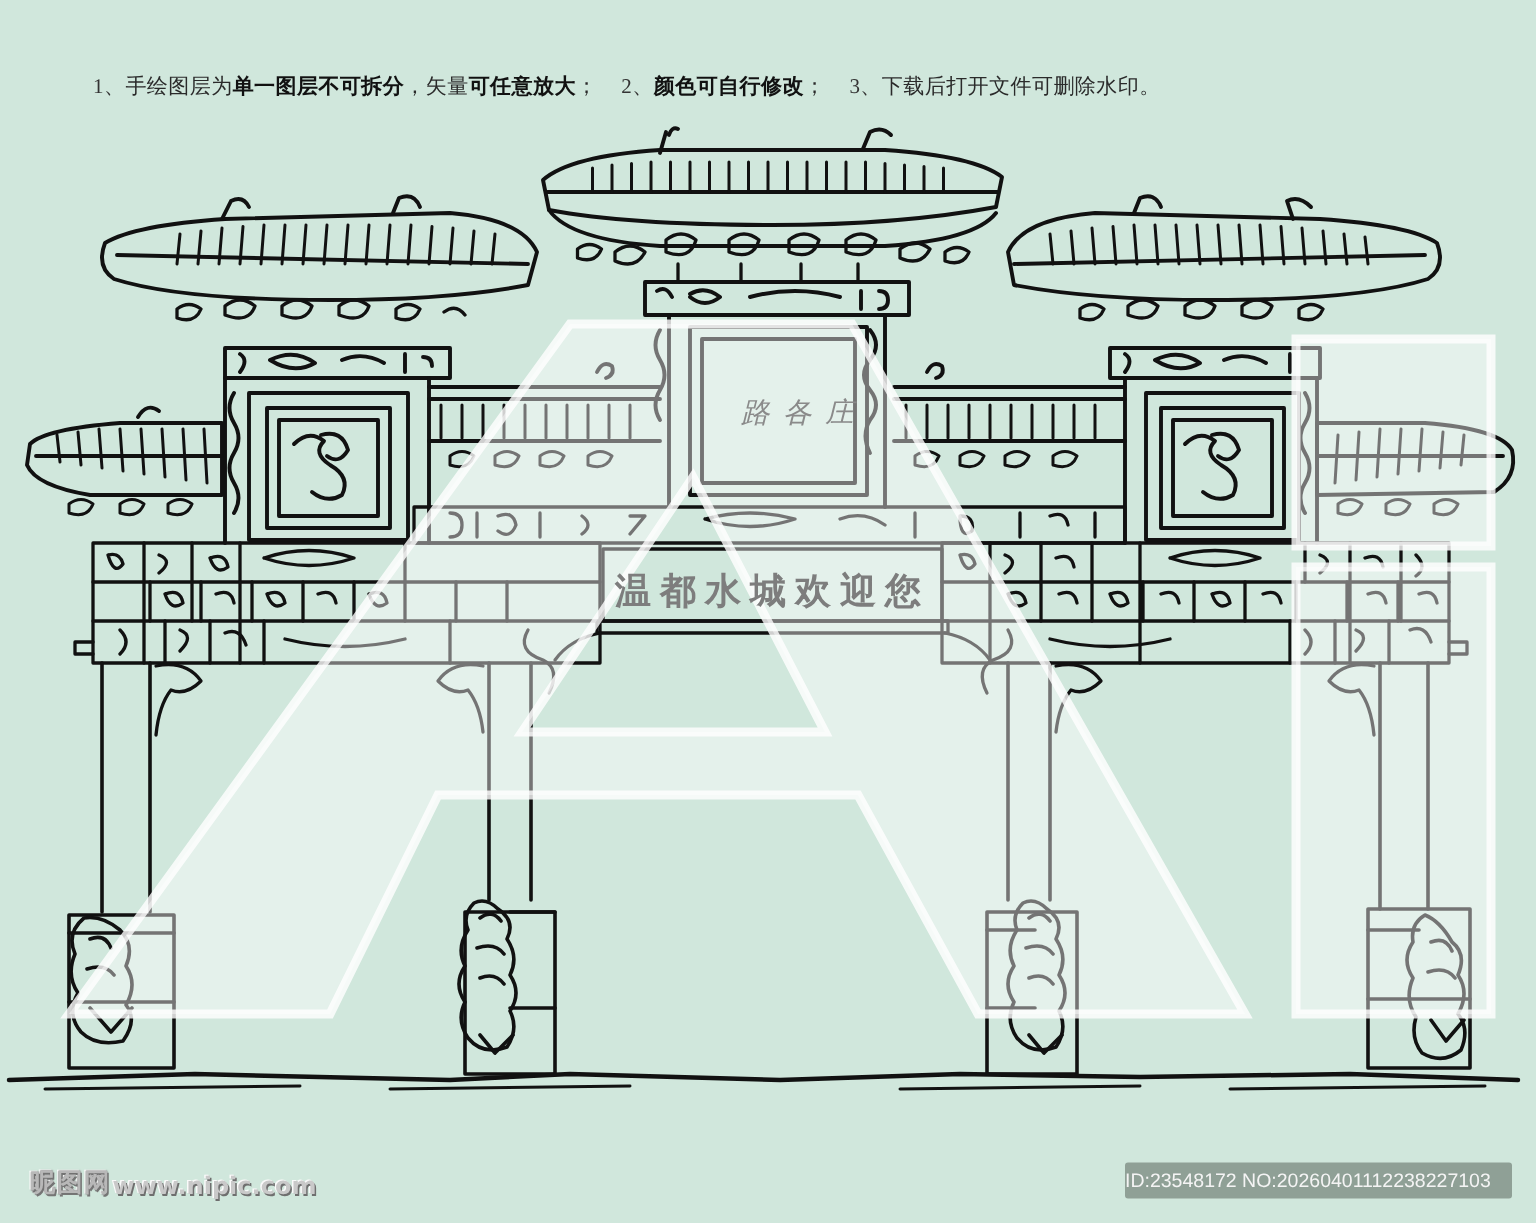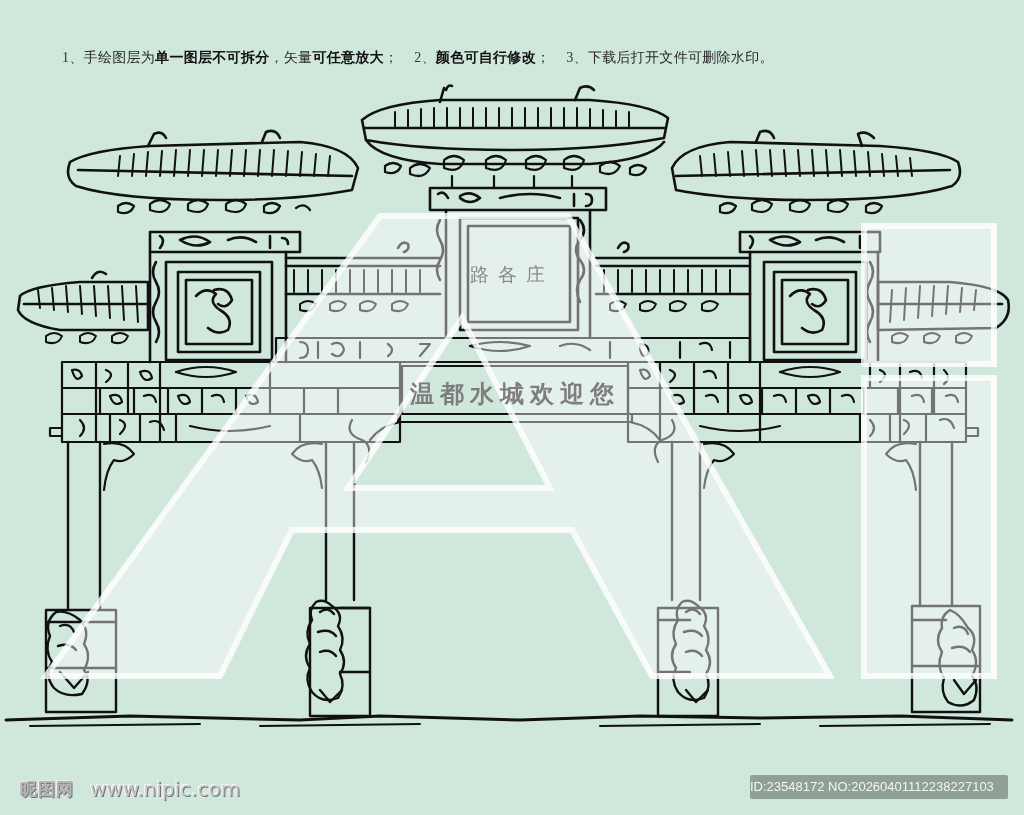--- a/index.html
+++ b/index.html
@@ -14,39 +14,39 @@
     position: absolute; left: 62px; top: 49px;
     font-family: "DejaVu Serif", serif;
     font-size: 14px; color: #2a2a2a; white-space: nowrap; letter-spacing: 0.3px;
   }
   .instructions .num { font-family: "Liberation Serif", serif; font-size: 14px; color: #333; }
   .instructions .bold { font-weight: bold; color: #111; font-family: "DejaVu Sans", sans-serif; }
   .instructions .gap { display: inline-block; width: 16px; }
   svg.art { position: absolute; left: 0; top: 0; }
   .plaque-top {
     position: absolute; left: 470px; top: 262px;
-    font-family: "DejaVu Serif", serif; font-size: 19px; 
-    color: #8a8a8a; letter-spacing: 9px; white-space: nowrap;
+    font-family: "DejaVu Serif", serif; font-size: 19px; font-style: italic;
+    color: #8a8a8a; letter-spacing: 9px; white-space: nowrap; padding-left: 24px;
   }
   .plaque-main {
     position: absolute; left: 410px; top: 378px;
     font-family: "DejaVu Serif", serif; font-size: 24px; font-weight: bold;
     color: #7d7d7d; letter-spacing: 6px; white-space: nowrap;
   }
   .brand {
     position: absolute; left: 20px; top: 777px;
-    display: flex; align-items: flex-end; gap: 16px;
+    display: flex; align-items: flex-end; gap: 1px;
   }
   .brand .brand-cn {
     font-family: "DejaVu Sans", sans-serif; font-size: 17px; font-weight: bold;
     color: #b8b8b8; letter-spacing: 1px;
     text-shadow: 0 0 1px #666, 1px 1px 0 #777, -1px -1px 0 #fff;
   }
   .brand .brand-url {
-    font-family: "DejaVu Sans", sans-serif; font-size: 20px; font-weight: normal;
+    font-family: "DejaVu Sans", sans-serif; font-size: 16px; font-weight: bold;
     color: #c9c9c9;
     text-shadow: 1px 1px 0 #6f6f6f, -1px -1px 0 #fafafa;
   }
   .id-badge {
     position: absolute; left: 750px; top: 775px; width: 258px; height: 24px;
     background: #8fa096; border-radius: 2px;
     color: #f4f4f4; font-family: "Liberation Sans", sans-serif; font-size: 13px;
     line-height: 24px; text-align: left; white-space: nowrap;
   }
 </style>

